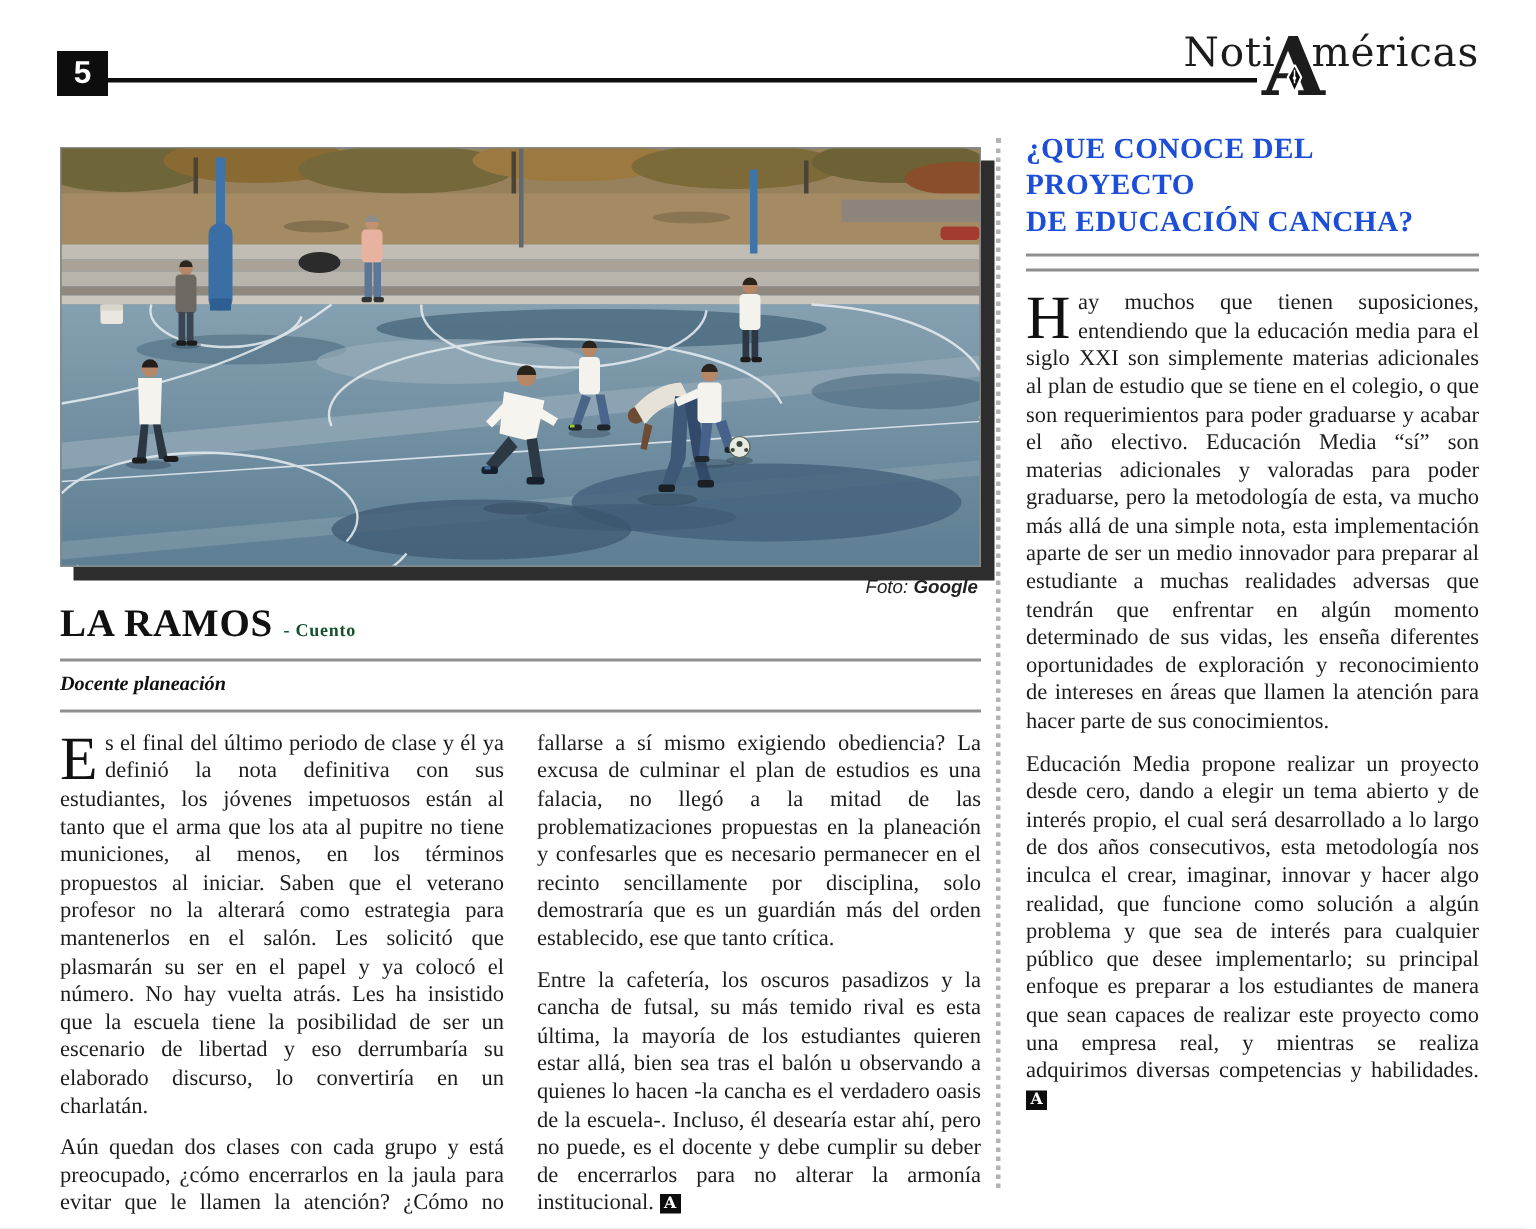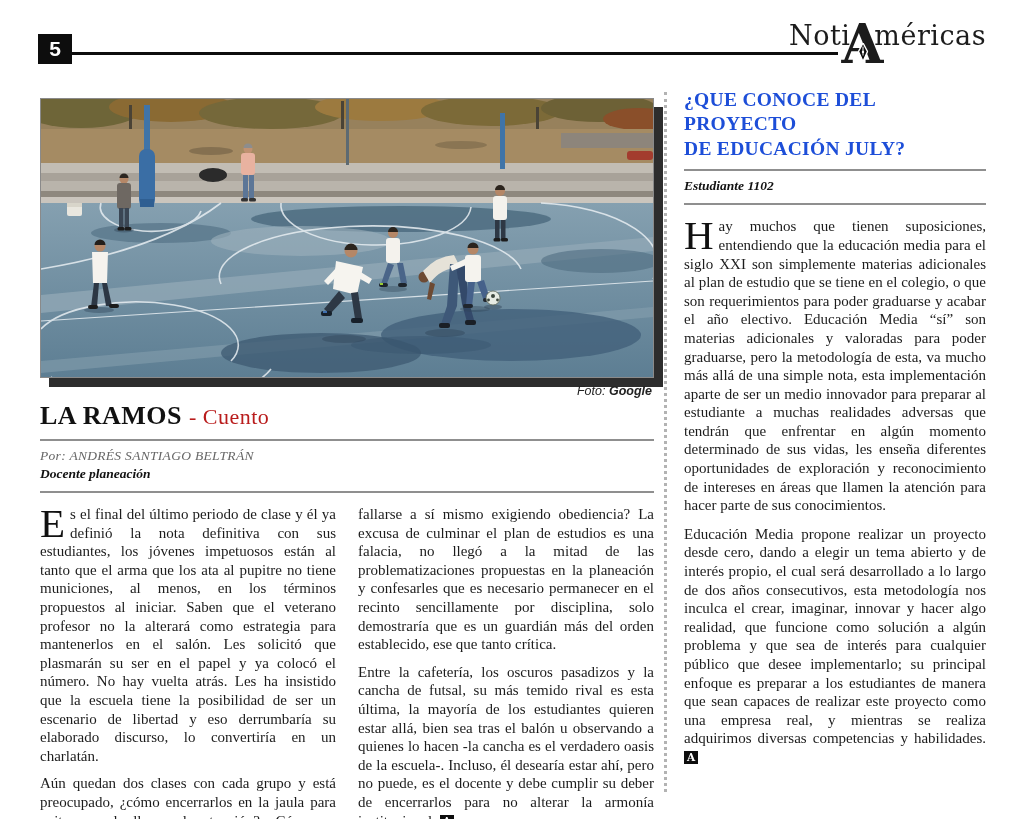--- a/index.html
+++ b/index.html
@@ -20,21 +20,21 @@
   .photo{position:absolute;left:40px;top:98px;width:612px;height:278px;border:1px solid #8a8a8a;
          box-shadow:9px 9px 0 0 #2d2d2d;background:#6b8ba0;}
   .photo svg{display:block;width:100%;height:100%;}
   .caption{position:absolute;left:40px;top:384px;width:612px;text-align:right;
            font:italic 12.5px "Liberation Sans",sans-serif;color:#222;}
   .caption b{font-weight:bold;}
 
   
   .left-article{position:absolute;left:40px;top:402px;width:614px;}
   .art-title{font:bold 26px/1.1 "Liberation Serif",serif;letter-spacing:.5px;color:#111;}
-  .art-title .tag{font-size:22px;color:#b91c1c;font-weight:normal;letter-spacing:.5px;}
+  .art-title .tag{font-size:12px;color:#14532d;font-weight:bold;letter-spacing:.5px;}
   .rule{height:2px;background:#8f8f8f;border:0;margin:8px 0 6px 0;width:100%;}
   .byline-name{font:italic 13.5px/1.35 "Liberation Serif",serif;color:#666;letter-spacing:.3px;}
   .byline-role{font:italic bold 13.5px/1.35 "Liberation Serif",serif;color:#111;}
   .art-body{margin-top:12px;column-count:2;column-gap:22px;text-align:justify;
             font-size:15px;line-height:18.6px;}
   .art-body p{margin:0 0 9px 0;}
   .dropcap{float:left;font-size:41px;line-height:32px;padding:2px 5px 0 0;font-weight:400;color:#111;}
 
   
   .divider{position:absolute;left:664px;top:92px;height:700px;width:0;border-left:3px dotted #b3b3b3;}
@@ -227,39 +227,37 @@
     </svg>
   </div>
   <div class="caption"><span>Foto:</span> <b>Google</b></div>
 
   <div class="left-article">
     <div class="art-title">
       <span>LA RAMOS</span>
       <span class="tag">- Cuento</span>
     </div>
     <div class="rule"></div>
-    <div class="byline-name">Por: ANDRÉS SANTIAGO BELTRÁN</div>
     <div class="byline-role">Docente planeación</div>
     <div class="rule"></div>
     <div class="art-body">
       <p><span class="dropcap">E</span><span>s el final del último periodo de clase y él ya definió la nota definitiva con sus estudiantes, los jóvenes impetuosos están al tanto que el arma que los ata al pupitre no tiene municiones, al menos, en los términos propuestos al iniciar. Saben que el veterano profesor no la alterará como estrategia para mantenerlos en el salón. Les solicitó que plasmarán su ser en el papel y ya colocó el número. No hay vuelta atrás. Les ha insistido que la escuela tiene la posibilidad de ser un escenario de libertad y eso derrumbaría su elaborado discurso, lo convertiría en un charlatán.</span></p>
       <p><span>Aún quedan dos clases con cada grupo y está preocupado, ¿cómo encerrarlos en la jaula para evitar que le llamen la atención? ¿Cómo no fallarse a sí mismo exigiendo obediencia? La excusa de culminar el plan de estudios es una falacia, no llegó a la mitad de las problematizaciones propuestas en la planeación y confesarles que es necesario permanecer en el recinto sencillamente por disciplina, solo demostraría que es un guardián más del orden establecido, ese que tanto crítica.</span></p>
       <p><span>Entre la cafetería, los oscuros pasadizos y la cancha de futsal, su más temido rival es esta última, la mayoría de los estudiantes quieren estar allá, bien sea tras el balón u observando a quienes lo hacen -la cancha es el verdadero oasis de la escuela-. Incluso, él desearía estar ahí, pero no puede, es el docente y debe cumplir su deber de encerrarlos para no alterar la armonía institucional.</span> <span class="endmark">A</span></p>
     </div>
   </div>
 
   <div class="divider"></div>
 
   <div class="right-article">
     <div class="r-title">
       <div>¿QUE CONOCE DEL PROYECTO</div>
-      <div>DE EDUCACIÓN JULY?</div>
-    </div>
-    <div class="rule"></div>
-    <div class="byline-role">Estudiante 1102</div>
+      <div>DE EDUCACIÓN CANCHA?</div>
+    </div>
+    <div class="rule"></div>
     <div class="rule"></div>
     <div class="r-body">
       <p><span class="dropcap">H</span><span>ay muchos que tienen suposiciones, entendiendo que la educación media para el siglo XXI son simplemente materias adicionales al plan de estudio que se tiene en el colegio, o que son requerimientos para poder graduarse y acabar el año electivo. Educación Media “sí” son materias adicionales y valoradas para poder graduarse, pero la metodología de esta, va mucho más allá de una simple nota, esta implementación aparte de ser un medio innovador para preparar al estudiante a muchas realidades adversas que tendrán que enfrentar en algún momento determinado de sus vidas, les enseña diferentes oportunidades de exploración y reconocimiento de intereses en áreas que llamen la atención para hacer parte de sus conocimientos.</span></p>
       <p><span>Educación Media propone realizar un proyecto desde cero, dando a elegir un tema abierto y de interés propio, el cual será desarrollado a lo largo de dos años consecutivos, esta metodología nos inculca el crear, imaginar, innovar y hacer algo realidad, que funcione como solución a algún problema y que sea de interés para cualquier público que desee implementarlo; su principal enfoque es preparar a los estudiantes de manera que sean capaces de realizar este proyecto como una empresa real, y mientras se realiza adquirimos diversas competencias y habilidades.</span> <span class="endmark">A</span></p>
     </div>
   </div>
 
 </div>
 
 </body></html>

